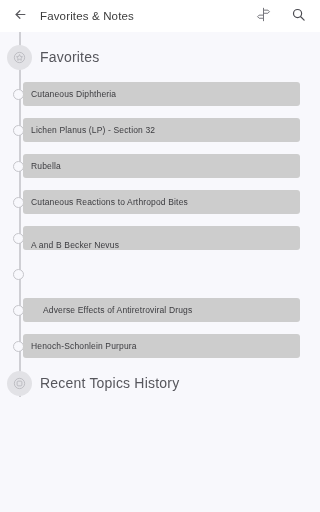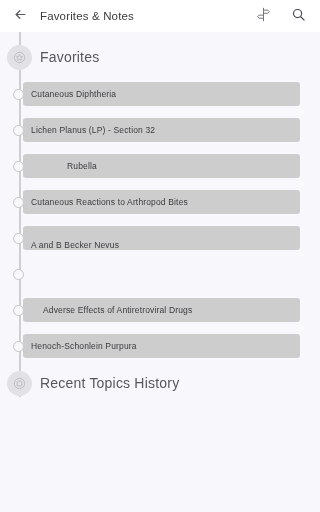--- a/index.html
+++ b/index.html
@@ -192,21 +192,21 @@
         </div>
       </div>
       <div class="row" style="top: 80px; height: 36px;">
         <div class="node-dot" style="top: 12.5px;"></div>
         <div class="chip" style="top: 6px;">
           <div class="chip-label">Lichen Planus (LP) - Section 32</div>
         </div>
       </div>
       <div class="row" style="top: 116px; height: 36px;">
         <div class="node-dot" style="top: 12.5px;"></div>
-        <div class="chip" style="top: 6px; padding-left: 36px;">
+        <div class="chip" style="top: 6px;">
           <div class="chip-label">Rubella</div>
         </div>
       </div>
       <div class="row" style="top: 152px; height: 36px; text-align: right;">
         <div class="node-dot" style="top: 12.5px;"></div>
         <div class="chip" style="top: 6px;">
           <div class="chip-label">Cutaneous Reactions to Arthropod Bites</div>
         </div>
       </div>
       <div class="row" style="top: 188px; height: 36px;">

